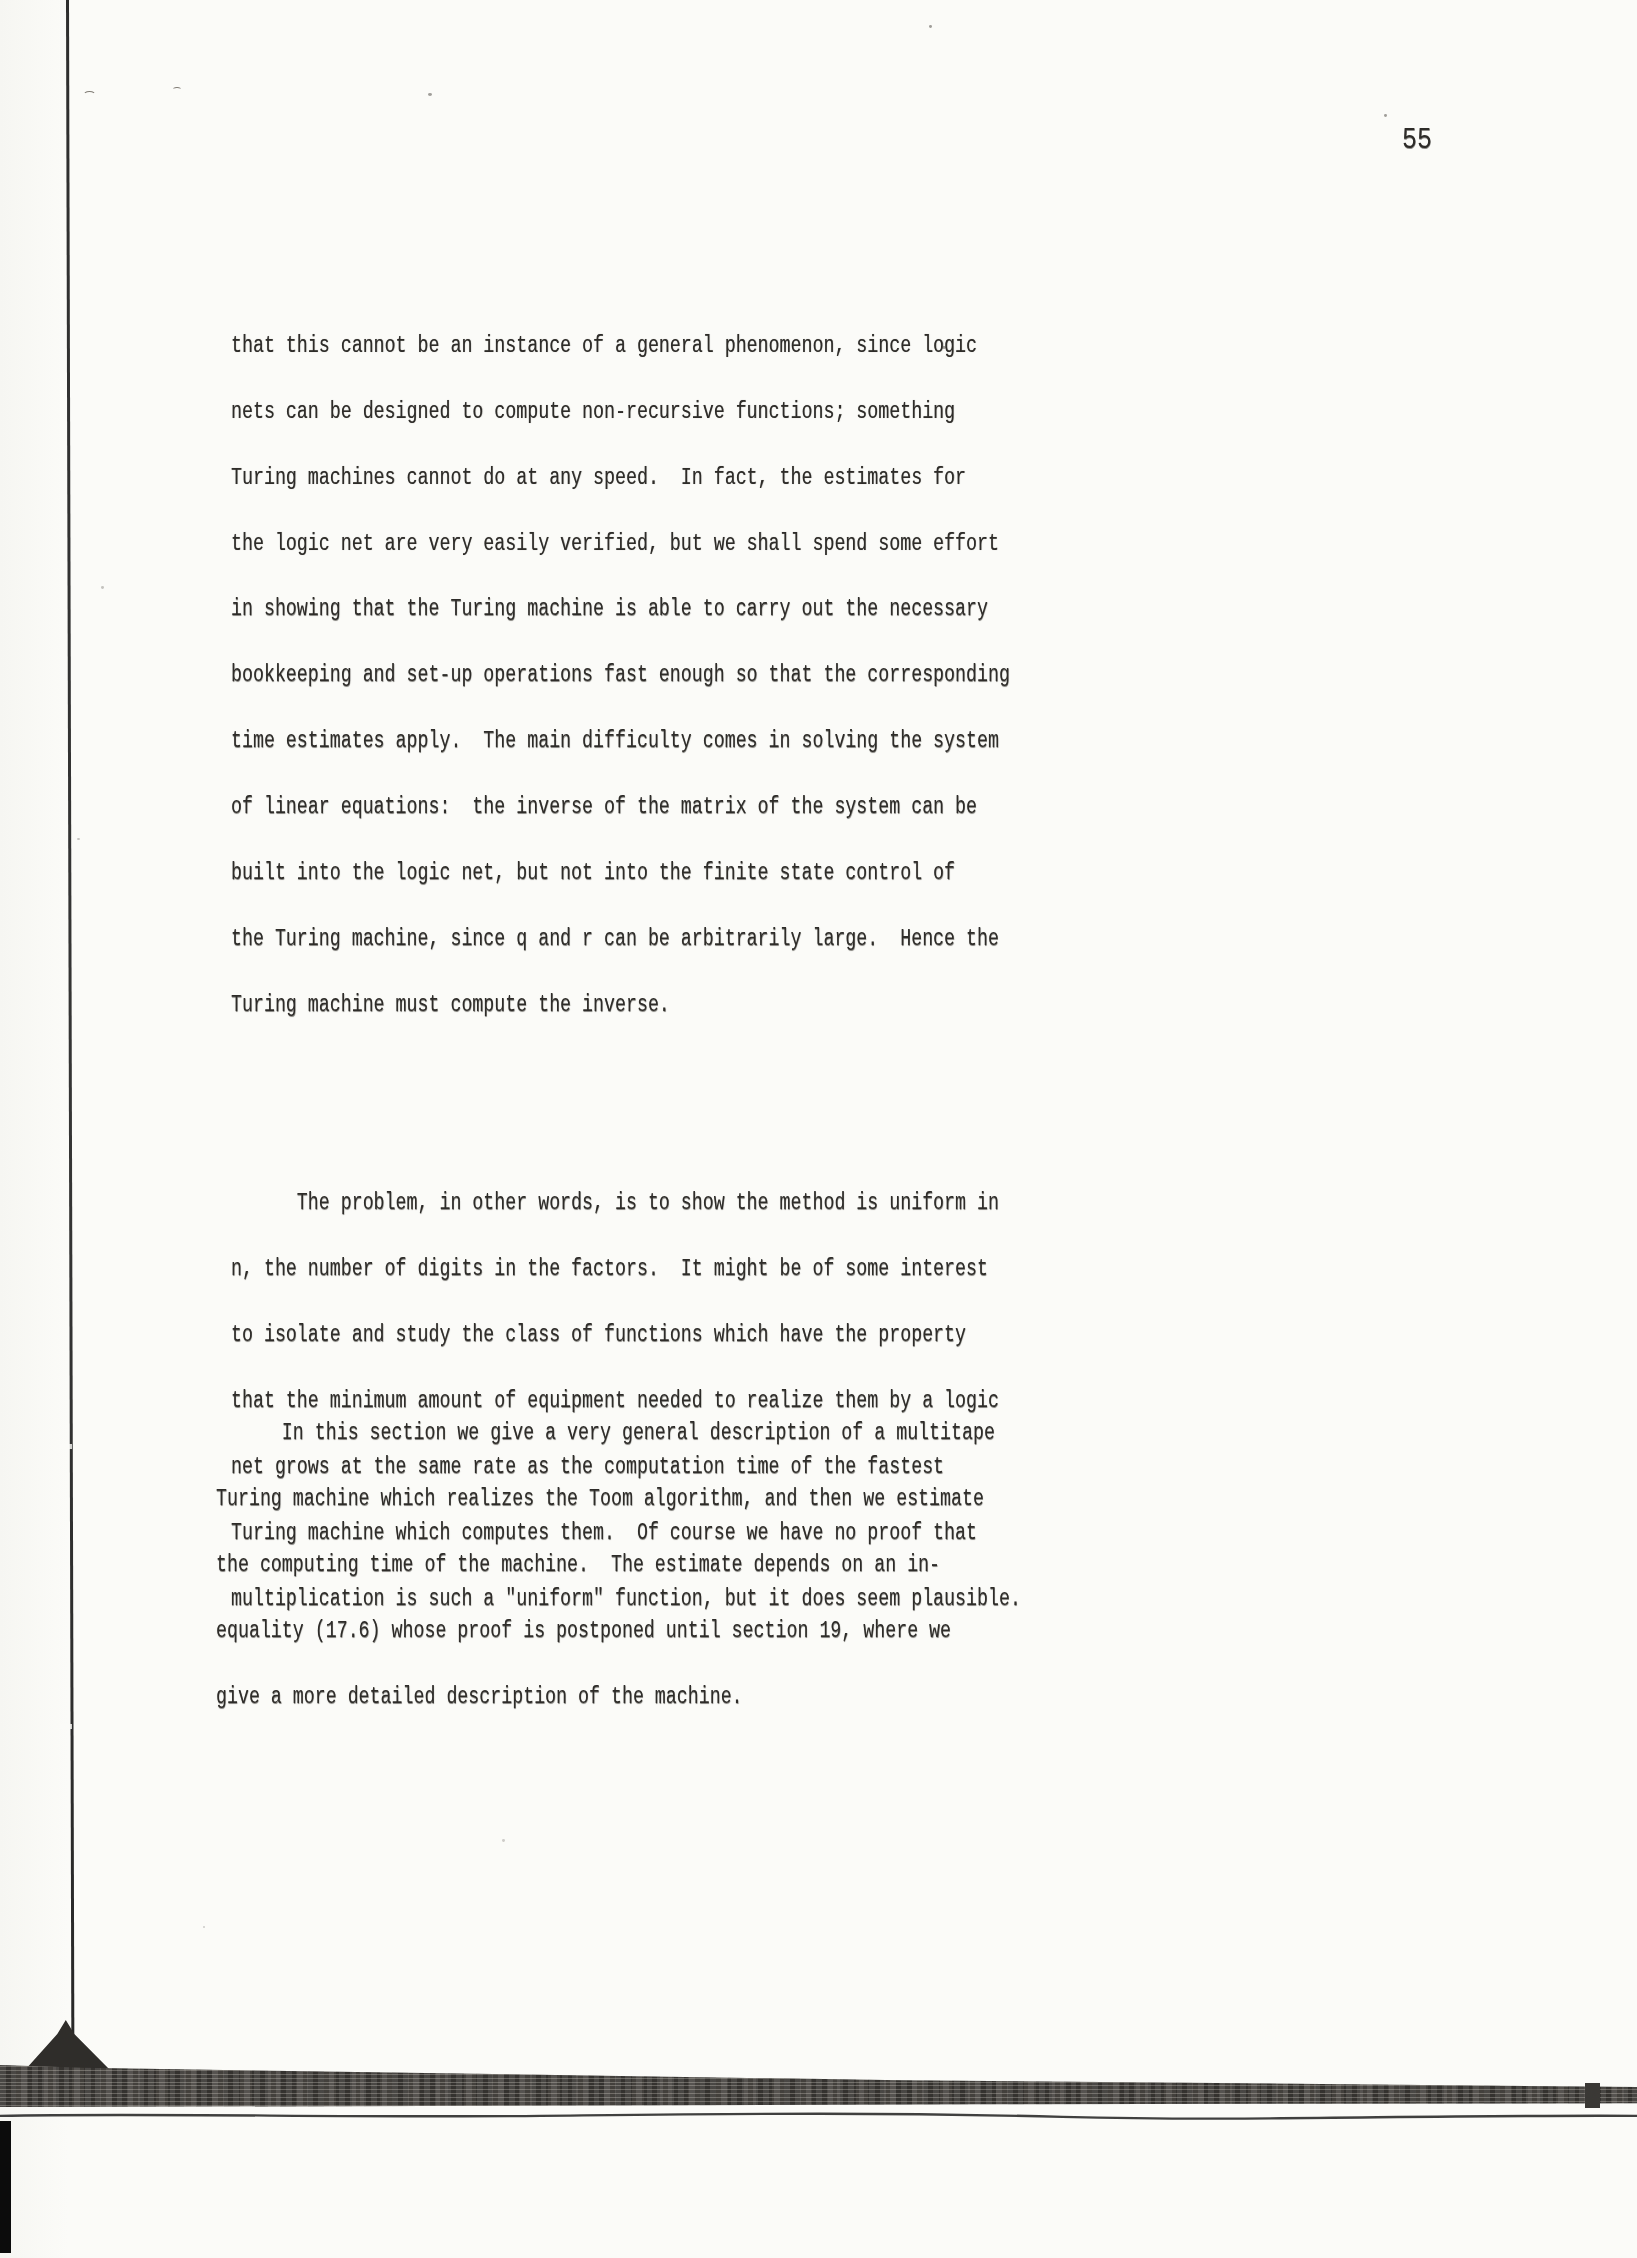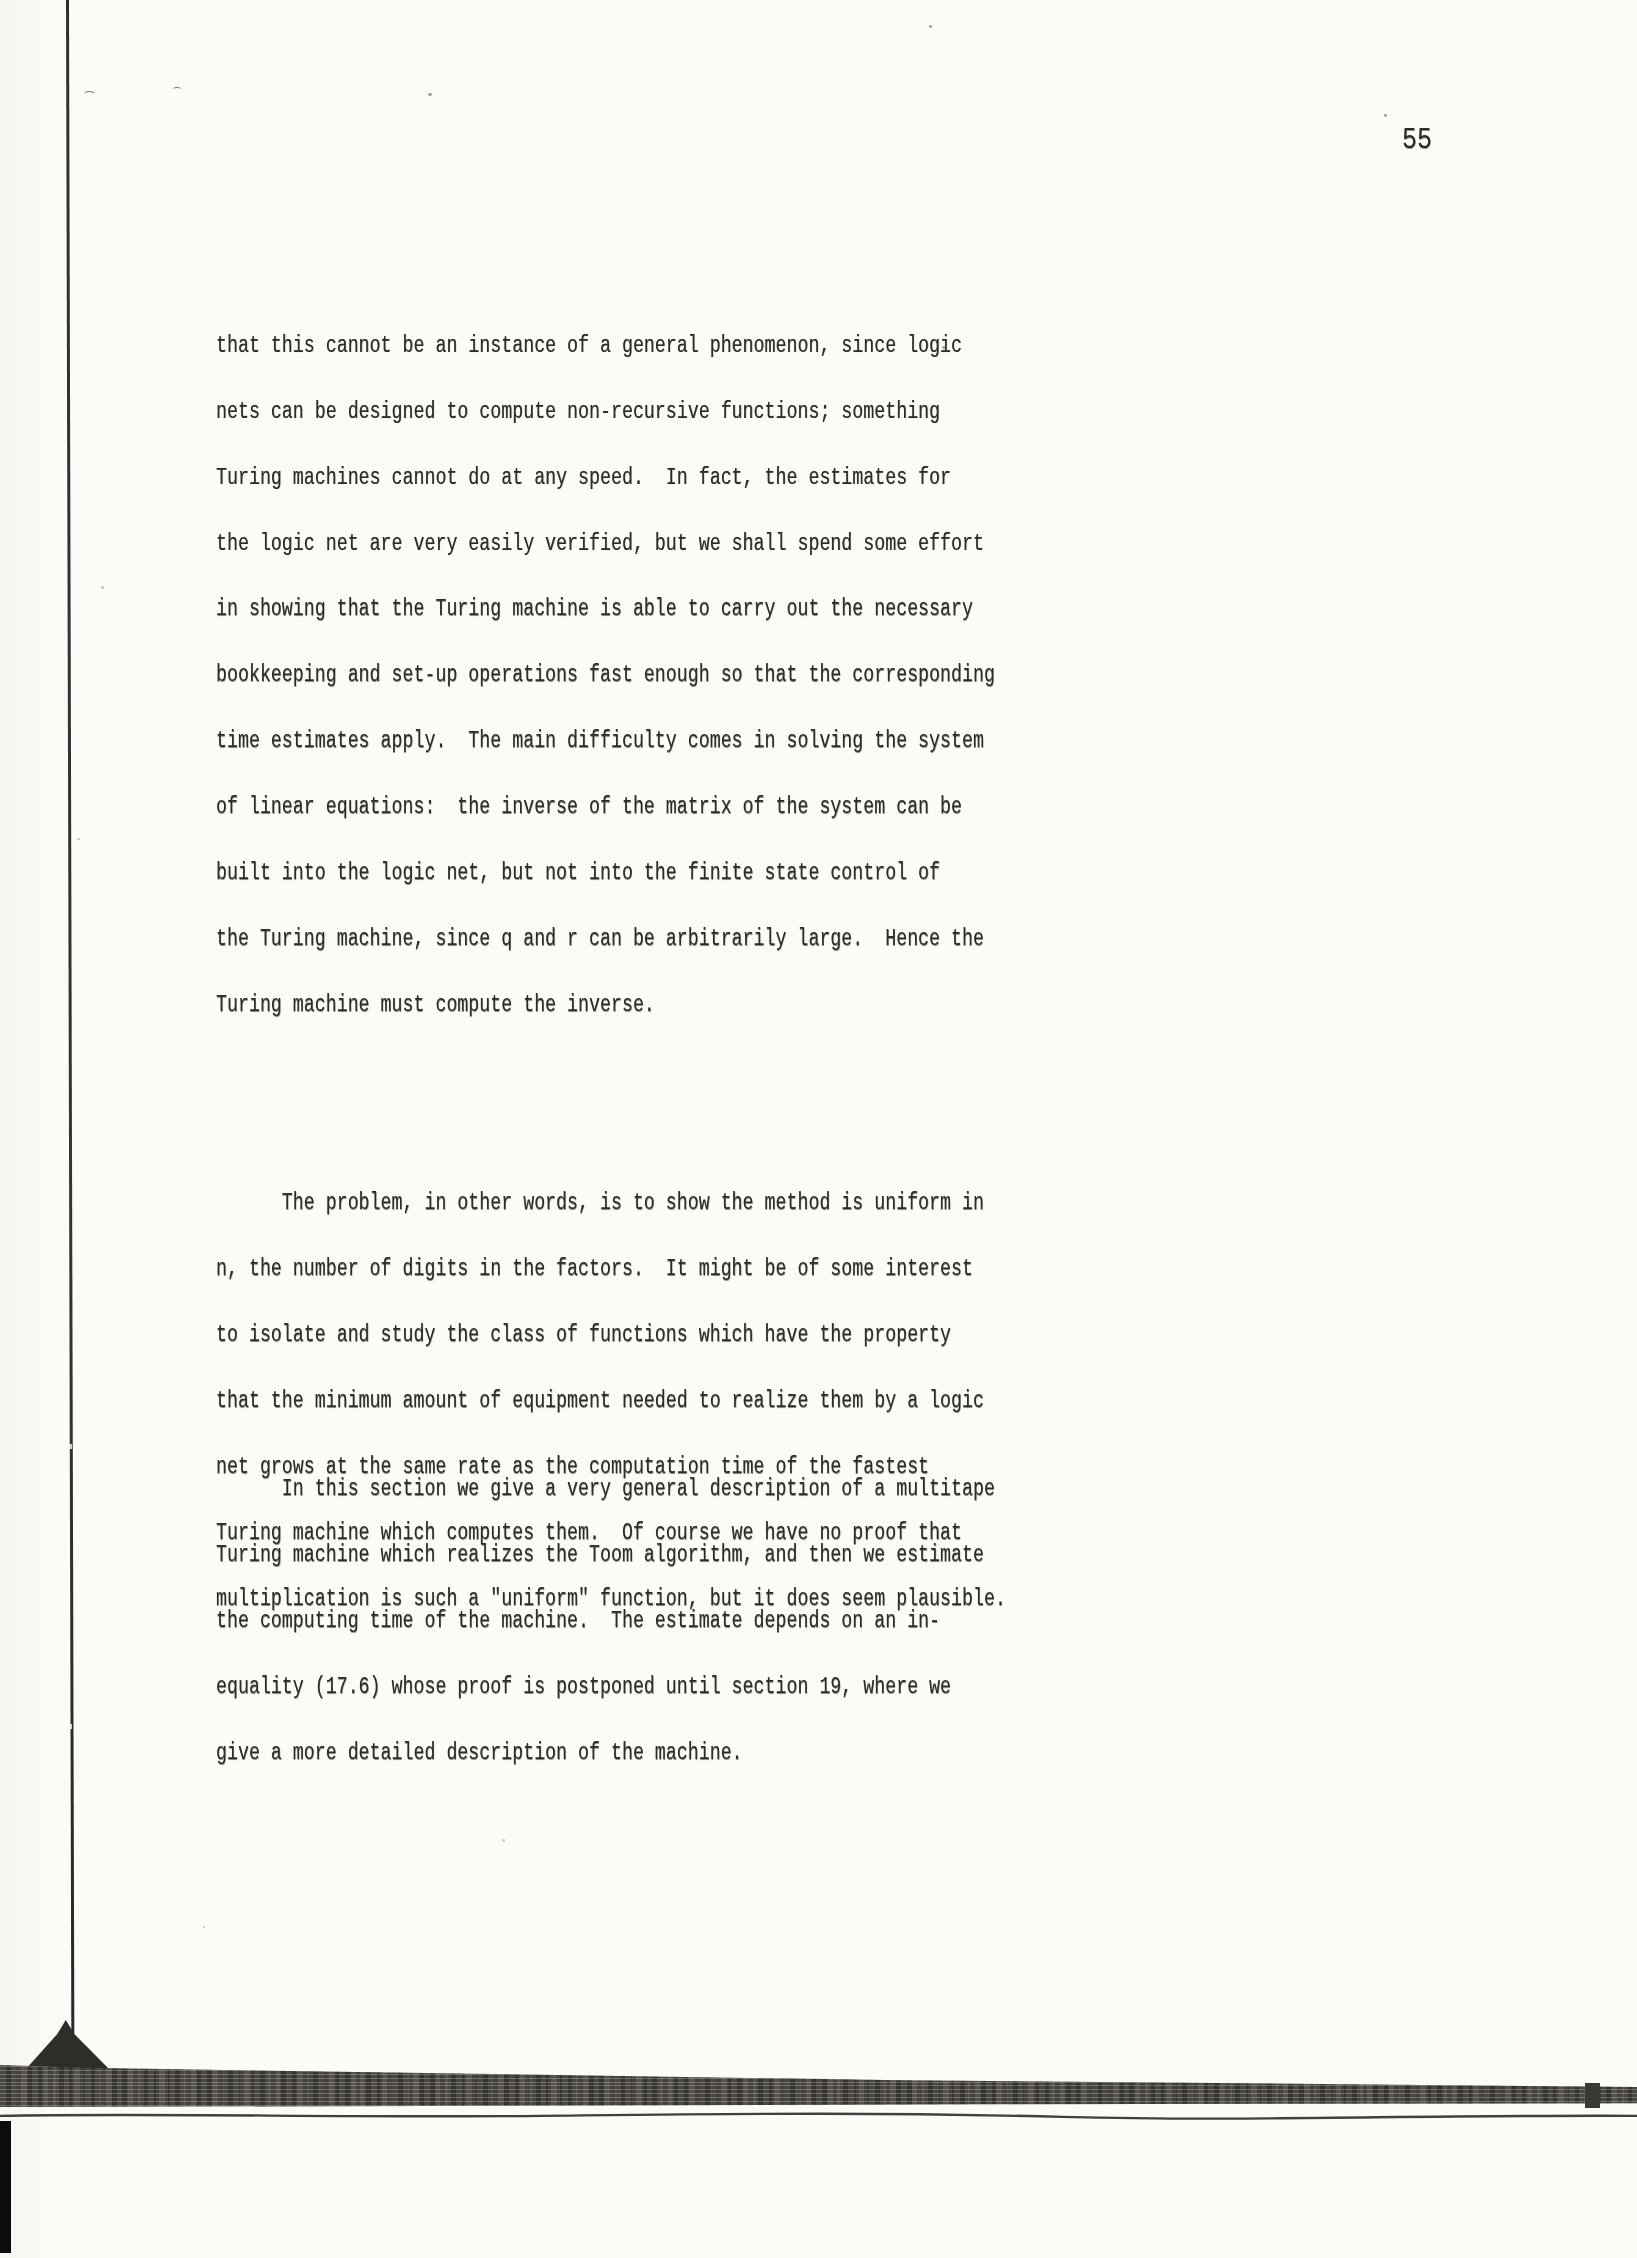--- a/index.html
+++ b/index.html
@@ -30,22 +30,22 @@
   .textblock{
     position:absolute;left:216px;
     font-size:18.3px;line-height:66px;
     white-space:pre;
   }
   .tline{
     display:block;
     transform:scaleY(1.3);transform-origin:left center;
     text-shadow:0.3px 0.3px 0.6px rgba(35,32,28,.55);
   }
-  .block1{top:180px;}
-  .block3{top:1456px;line-height:66px;}
+  .block1{top:180px;margin-left:15px;}
+  .block3{top:1400px;line-height:66px;}
   .heading-line{
     position:absolute;left:0;top:1387px;width:1448px;height:48px;
     font-size:18.3px;line-height:48px;white-space:pre;
   }
   .sec-num{
     position:absolute;left:135px;top:0;
     display:inline-block;transform:scaleY(1.3);transform-origin:left center;
     text-shadow:0.3px 0.3px 0.6px rgba(35,32,28,.55);
   }
   .heading-words{

